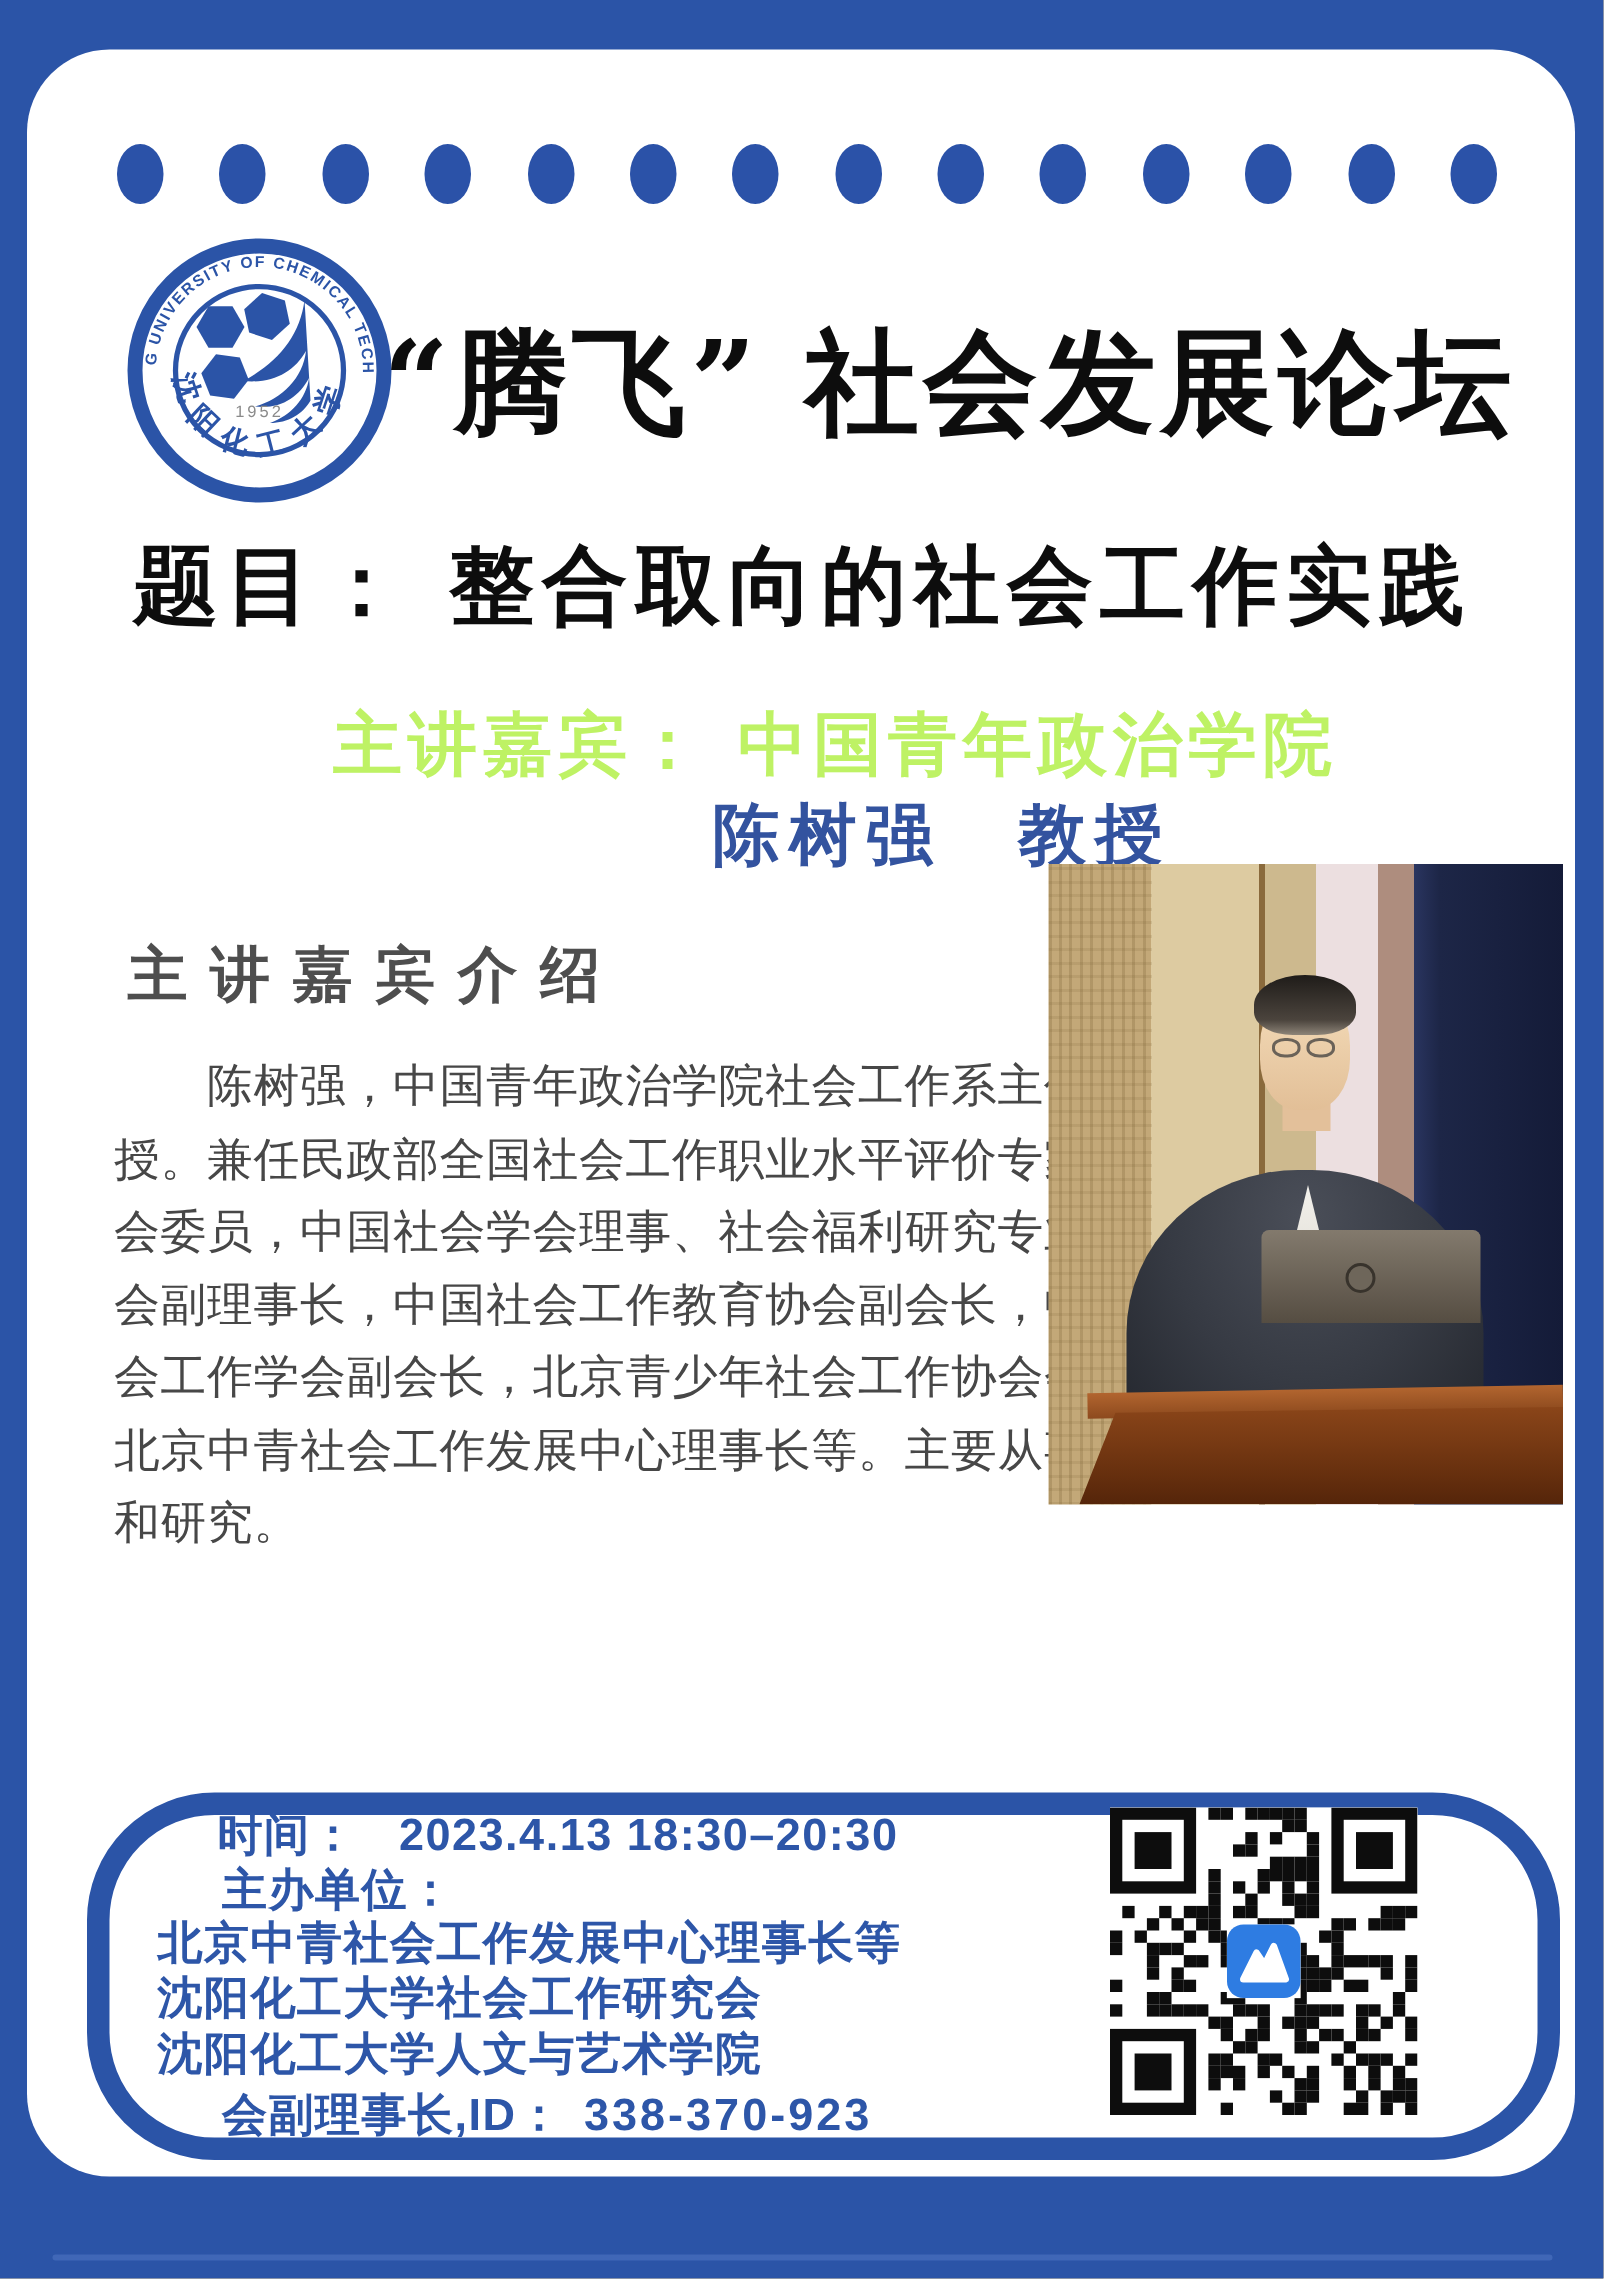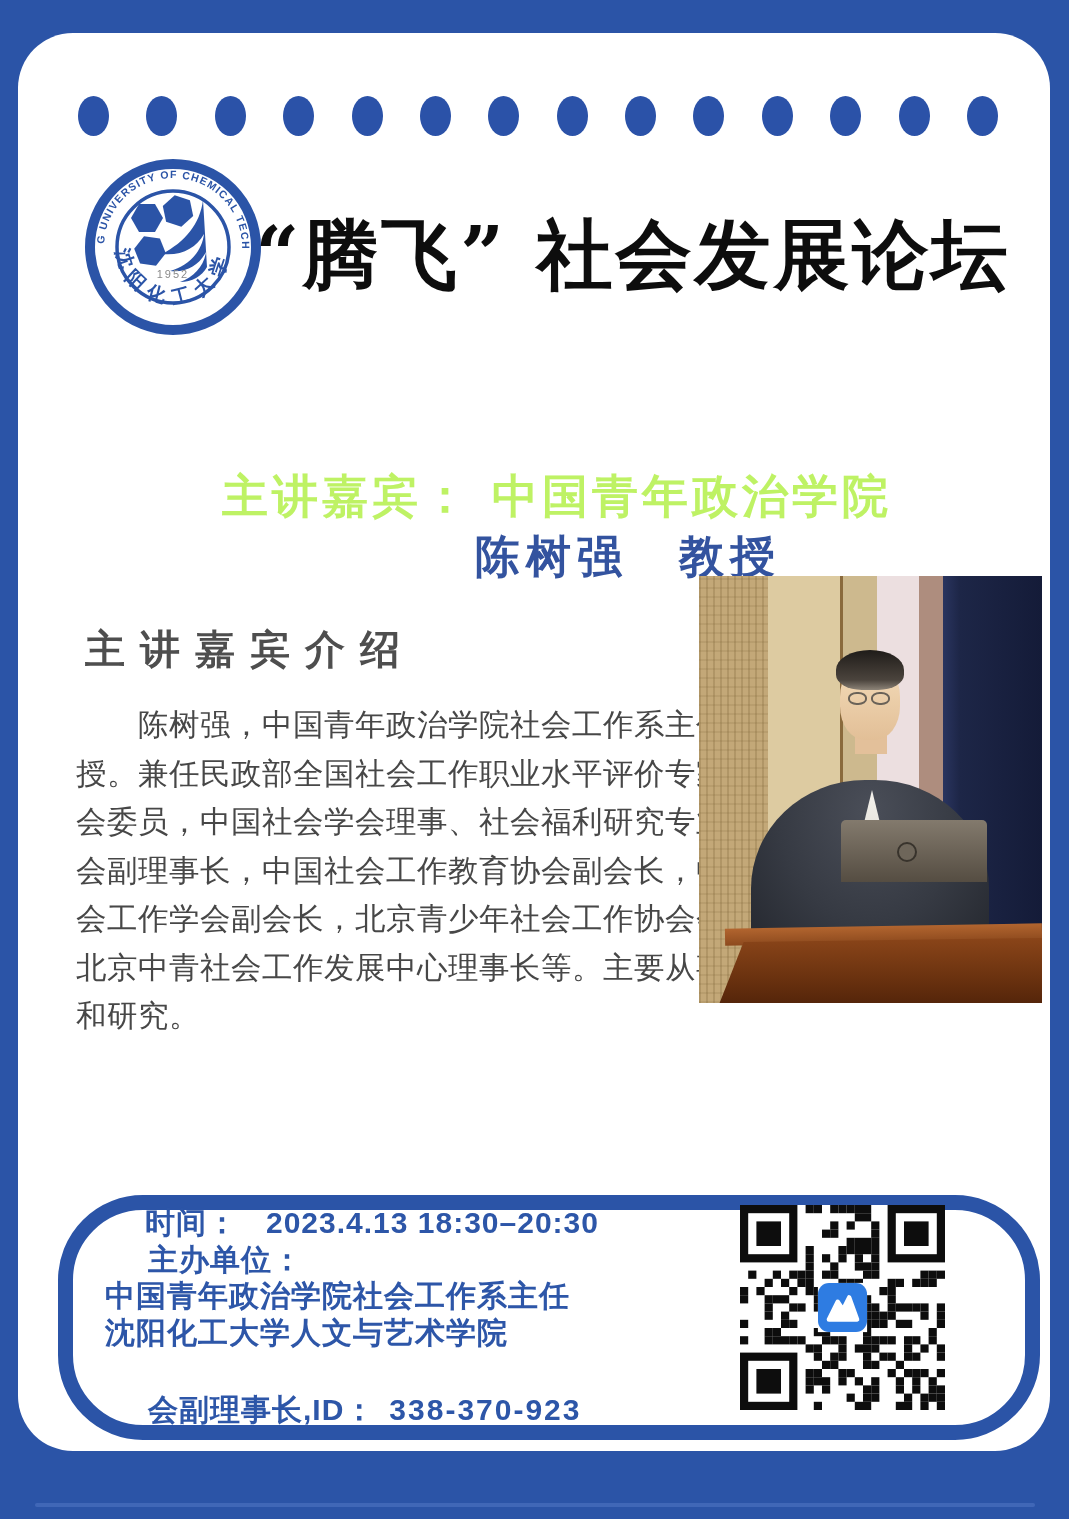--- a/index.html
+++ b/index.html
@@ -179,20 +179,21 @@
       </text>
       <polygon id="hex1" fill="#2b54a7" points="79.0,60.0 71.0,73.9 55.0,73.9 47.0,60.0 55.0,46.1 71.0,46.1"></polygon>
       <polygon id="hex2" fill="#2b54a7" points="109.2,57.9 97.3,68.7 82.1,63.7 78.8,48.1 90.7,37.3 105.9,42.3"></polygon>
       <polygon id="hex3" fill="#2b54a7" points="81.8,95.2 72.0,107.8 56.1,105.6 50.2,90.8 60.0,78.2 75.9,80.4"></polygon>
       <path d="M119,42 C116,66 101,84 78,96 C98,98 112,90 120,76 C118,94 104,108 86,113 C103,115 115,107 122,94 C120,108 110,119 96,124 C108,124 118,118 123,109" fill="#2b54a7"></path>
       <text x="89" y="120" font-size="11" fill="#8a8a8a" letter-spacing="2" text-anchor="middle" font-family="Liberation Sans, sans-serif">1952</text>
     </svg>
   </div>
 
   <div class="forum-title">“腾飞” 社会发展论坛</div>
+  <div class="lecture-topic">题目： 整合取向的社会工作实践</div>
   <div class="speaker-affiliation">主讲嘉宾： 中国青年政治学院</div>
   <div class="speaker-name">陈树强　教授</div>
   <div class="intro-heading">主讲嘉宾介绍</div>
 
   <div class="bio">
 
   <div class="bio-line">　　陈树强，中国青年政治学院社会工作系主任、教</div>
       <div class="bio-line">授。兼任民政部全国社会工作职业水平评价专家委员</div>
       <div class="bio-line">会委员，中国社会学会理事、社会福利研究专业委员</div>
       <div class="bio-line">会副理事长，中国社会工作教育协会副会长，中国社</div>
@@ -220,21 +221,22 @@
   </div>
 
   <div class="info-box"></div>
 
   <div class="info-line info-time">
     <span>时间：</span><span class="val">2023.4.13 18:30–20:30</span>
   </div>
   <div class="info-line info-orglbl">主办单位：</div>
   <div class="info-orgs" style="position:absolute;">
 
-  <div class="org-line">中国青年政治学院社会工作系主任</div>
+  <div class="org-line">北京中青社会工作发展中心理事长等</div>
+      <div class="org-line">沈阳化工大学社会工作研究会</div>
       <div class="org-line">沈阳化工大学人文与艺术学院</div>
     </div>
   <div class="info-line info-meeting">
     <span>会副理事长,ID：</span><span class="val">338-370-923</span>
   </div>
 
   <div class="qr">
     <svg id="qr-svg" width="205" height="205" viewBox="0 0 205 205">
         <rect x="0" y="0" width="205" height="205" fill="#ffffff"></rect>
         <rect x="65.6" y="0" width="8.2" height="8.2" fill="#0d0d0d"></rect>

